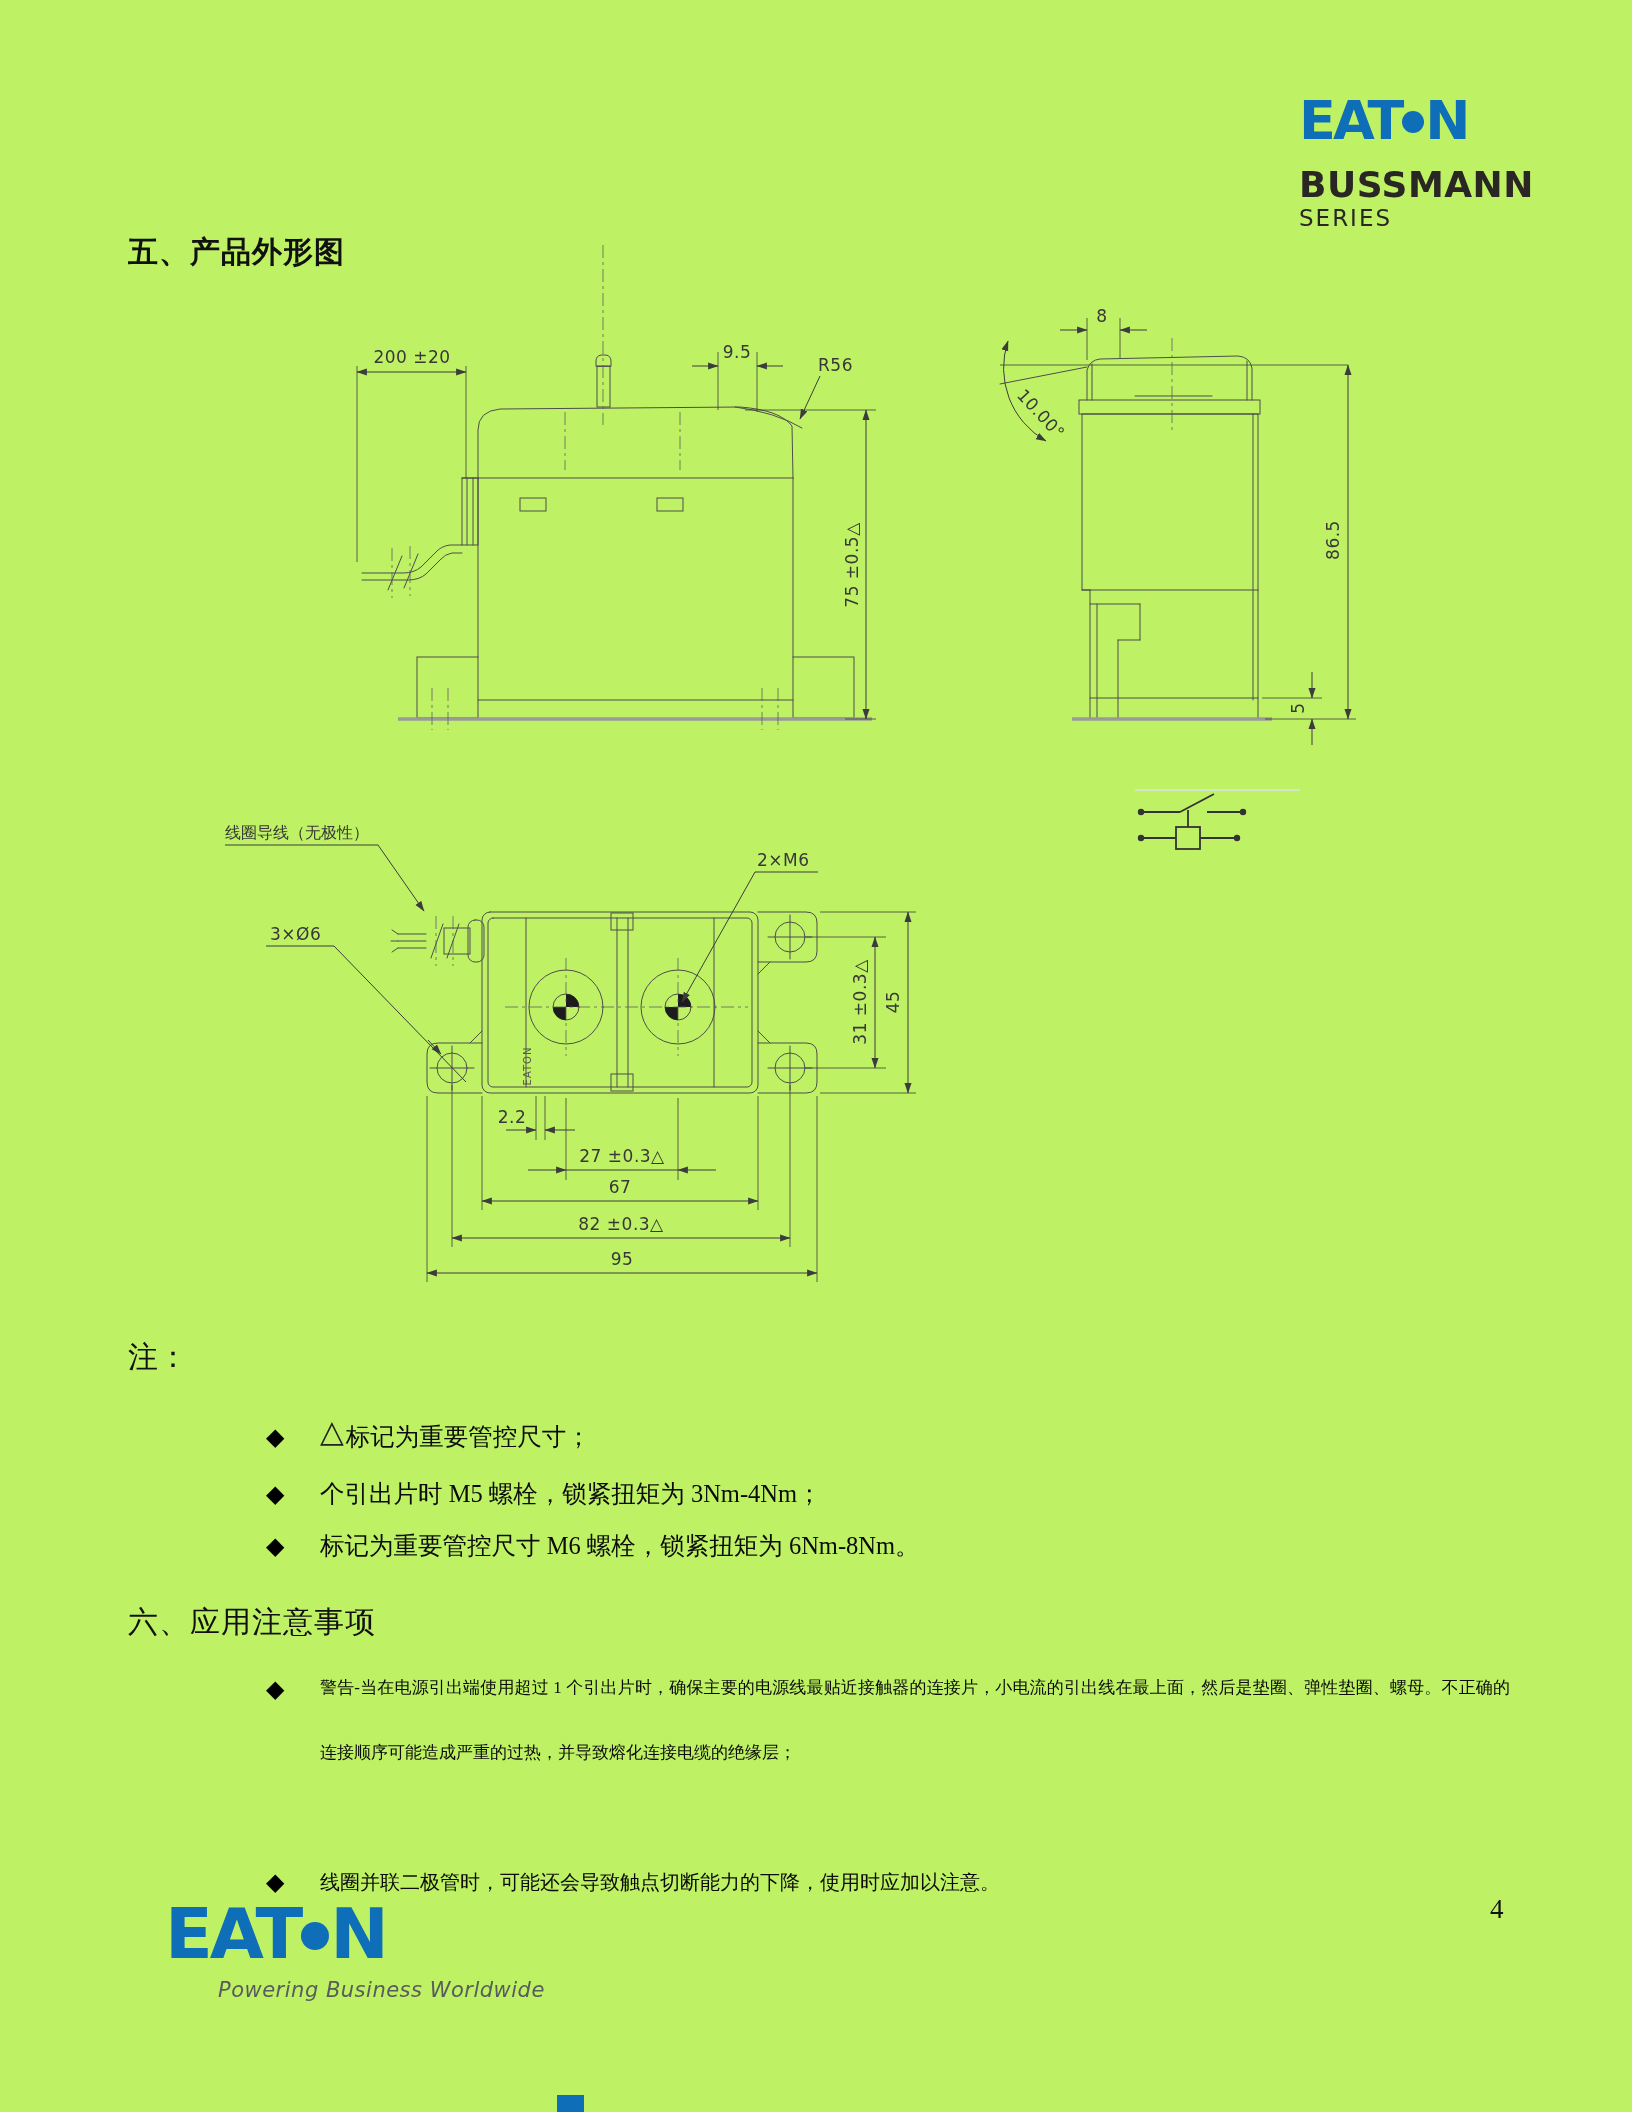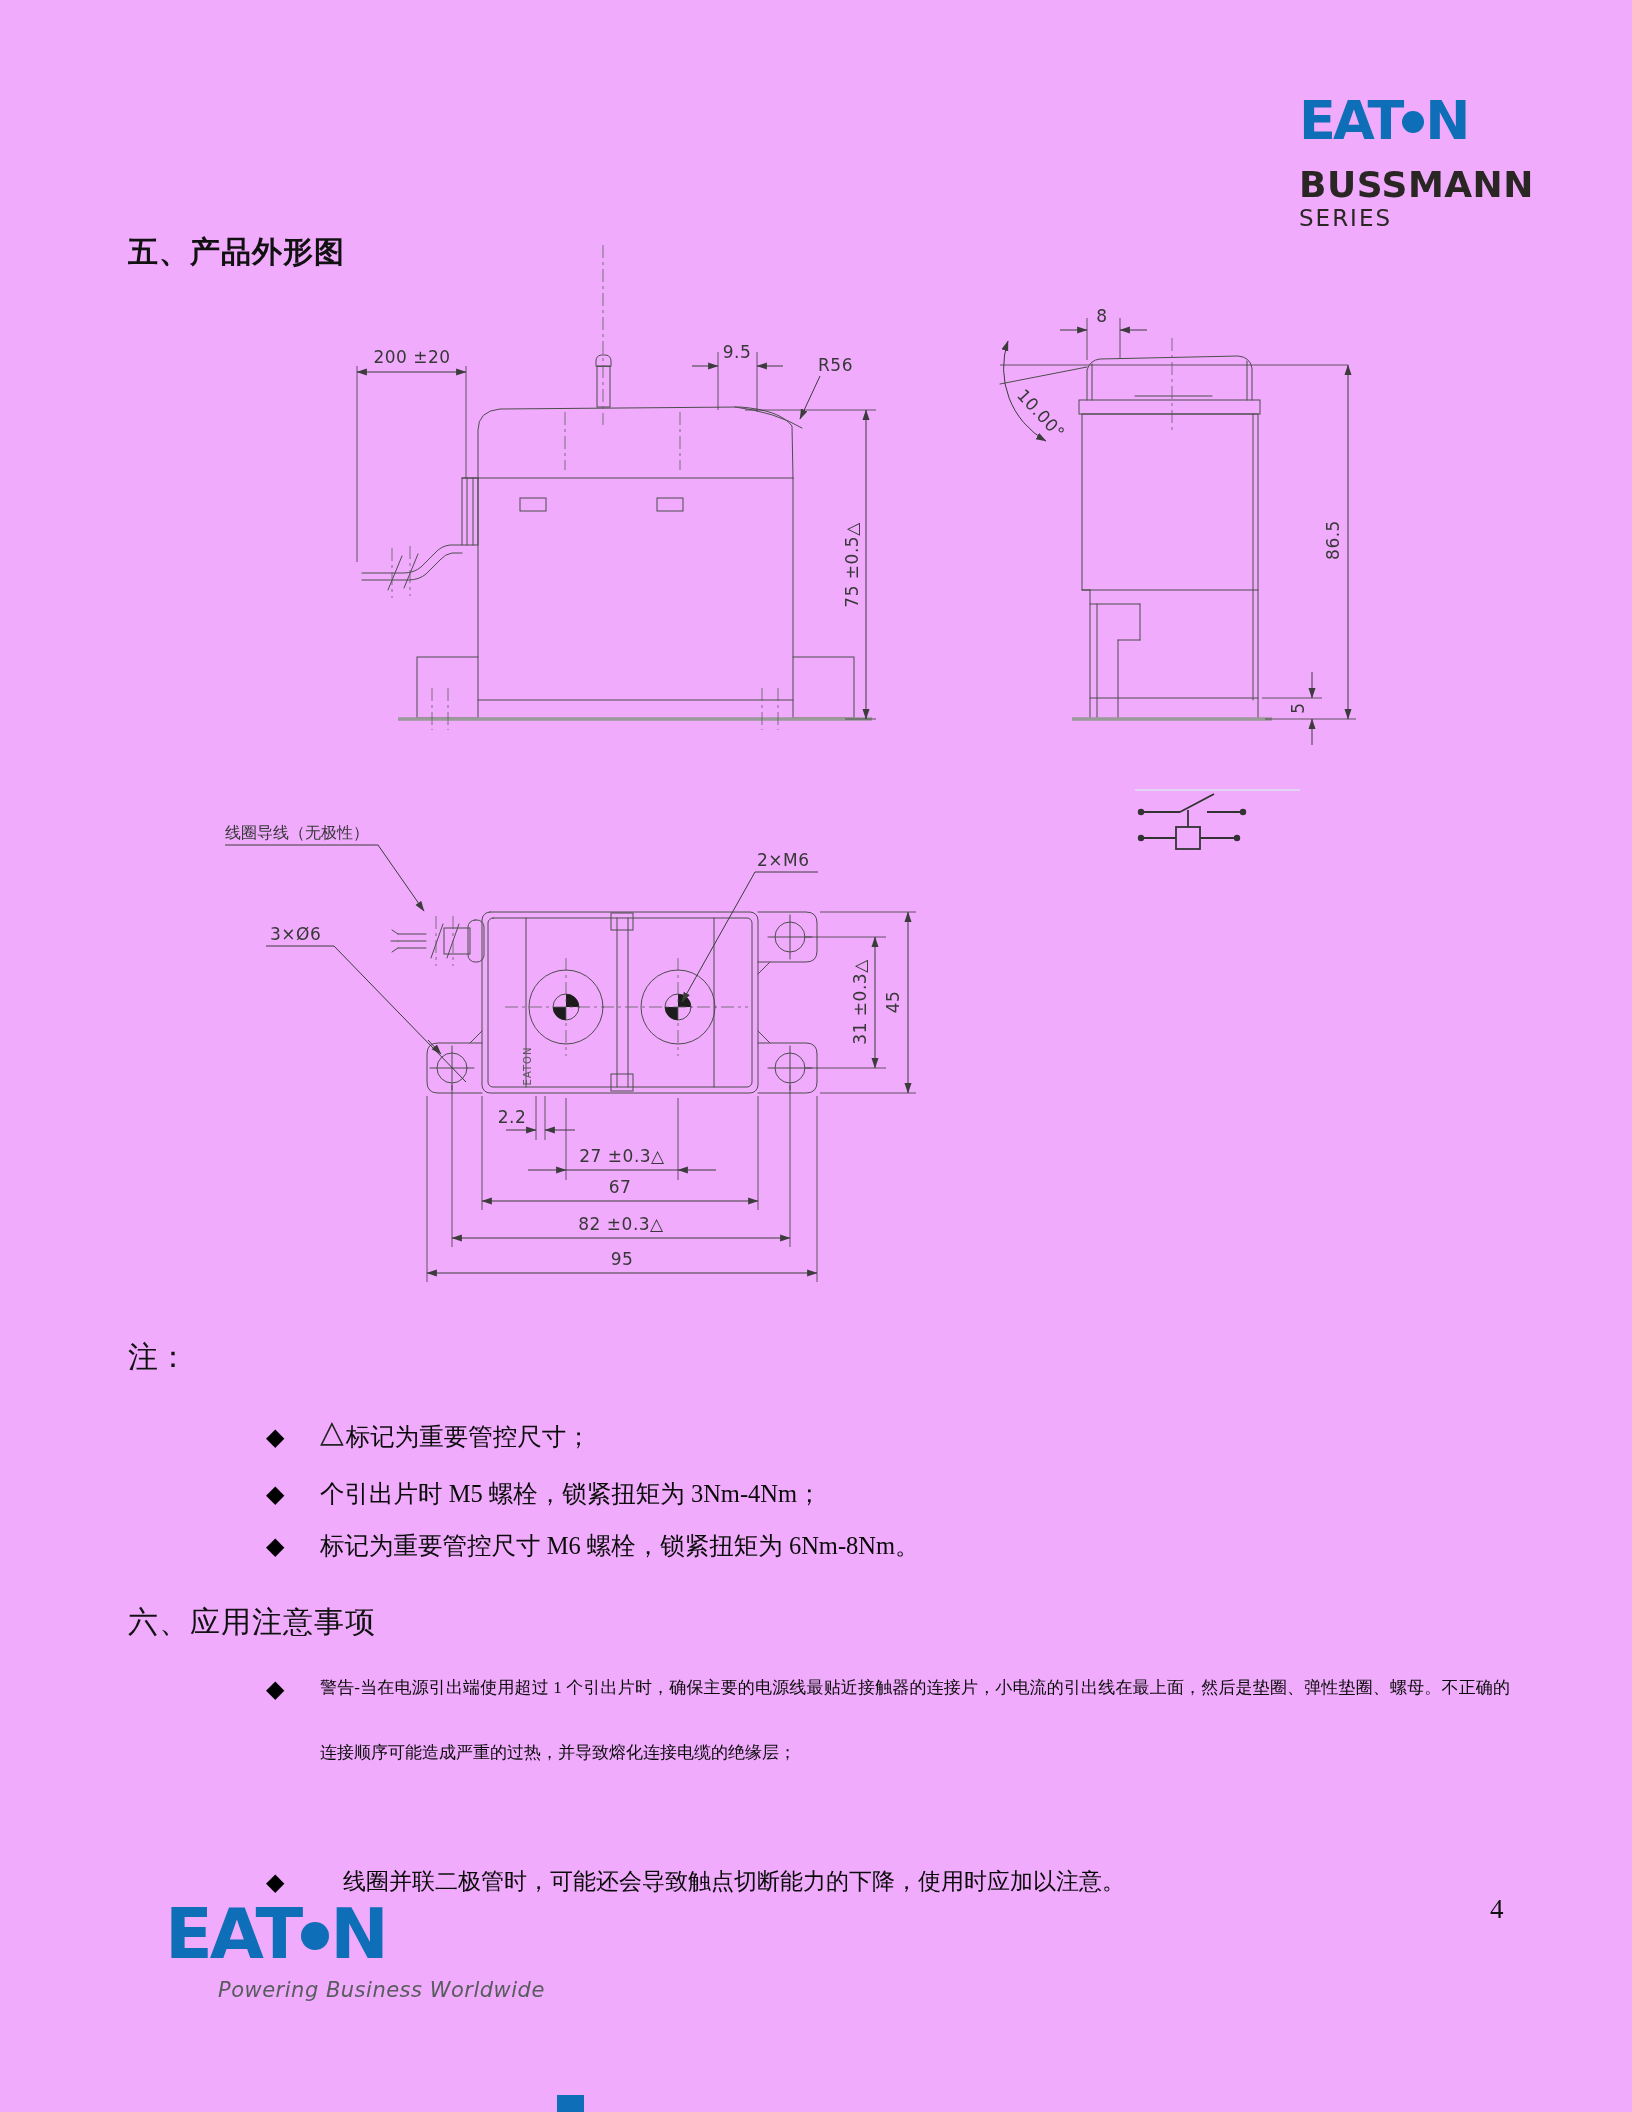--- a/index.html
+++ b/index.html
@@ -1,28 +1,28 @@
 <!DOCTYPE html>
 <html><head>
 <meta charset="utf-8">
 <style>
   html,body{margin:0;padding:0;background:#e8e8e8;}
-  .page{position:relative;width:1632px;height:2112px;background:#f0abfc;margin:0 auto;
+  .page{position:relative;width:1632px;height:2112px;background:#bef264;margin:0 auto;
         font-family:"Liberation Serif","DejaVu Serif",serif;color:#000;overflow:hidden;}
   .abs{position:absolute;}
   
   .sec-title{font-size:30px;letter-spacing:1px;color:#111;}
   .note-label{font-size:30px;color:#111;}
   .note-row{position:absolute;left:266px;display:flex;align-items:flex-start;}
   .diamond{font-size:24px;line-height:34px;width:54px;flex:0 0 54px;color:#000;}
   .note-text{font-size:24.5px;line-height:34px;color:#0b0b0b;}
   .tri{font-size:31px;line-height:30px;margin-right:2px;position:relative;top:-3px;color:#222;}
   .app-item{position:absolute;left:266px;display:flex;align-items:flex-start;}
   .app-text{font-size:17px;line-height:65px;width:1190px;text-align:justify;color:#0b0b0b;margin-top:-17px;}
-  .app-text2{font-size:23px;line-height:34px;width:1190px;color:#0b0b0b;margin-left:23px;}
+  .app-text2{font-size:20px;line-height:34px;width:1190px;color:#0b0b0b;}
   .page-num{font-size:27px;color:#111;}
   
   .eaton{font-family:"DejaVu Sans","Liberation Sans",sans-serif;font-weight:bold;letter-spacing:-3px;white-space:nowrap;}
   .eaton .dot{display:inline-block;border-radius:50%;}
   .bussmann{font-family:"DejaVu Sans","Liberation Sans",sans-serif;font-weight:bold;font-size:36px;letter-spacing:0.5px;}
   .series{font-family:"DejaVu Sans","Liberation Sans",sans-serif;font-size:23px;letter-spacing:2px;text-align:left;}
   .tagline{font-family:"DejaVu Sans","Liberation Sans",sans-serif;font-style:italic;font-size:21px;letter-spacing:0.5px;}
   
   svg{position:absolute;top:0;left:0;}
   .ln{stroke:#4d4d4d;stroke-width:1;fill:none;stroke-linecap:round;}

